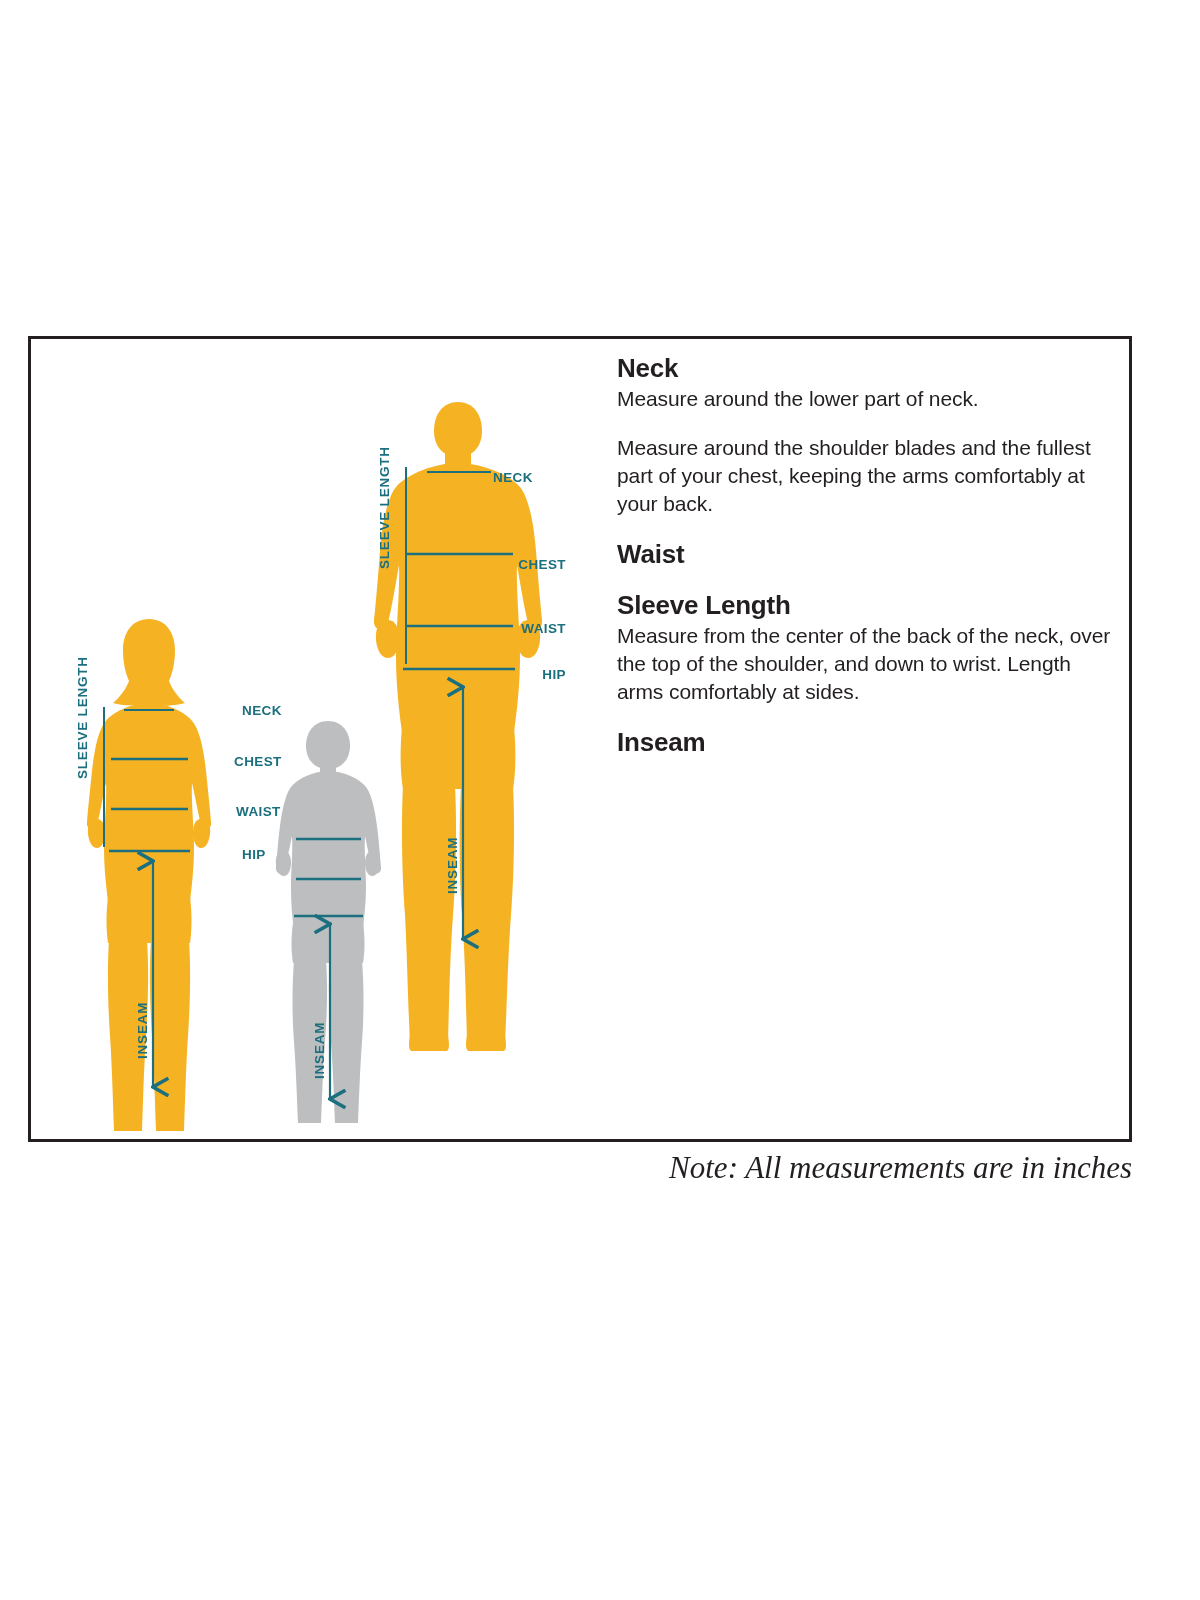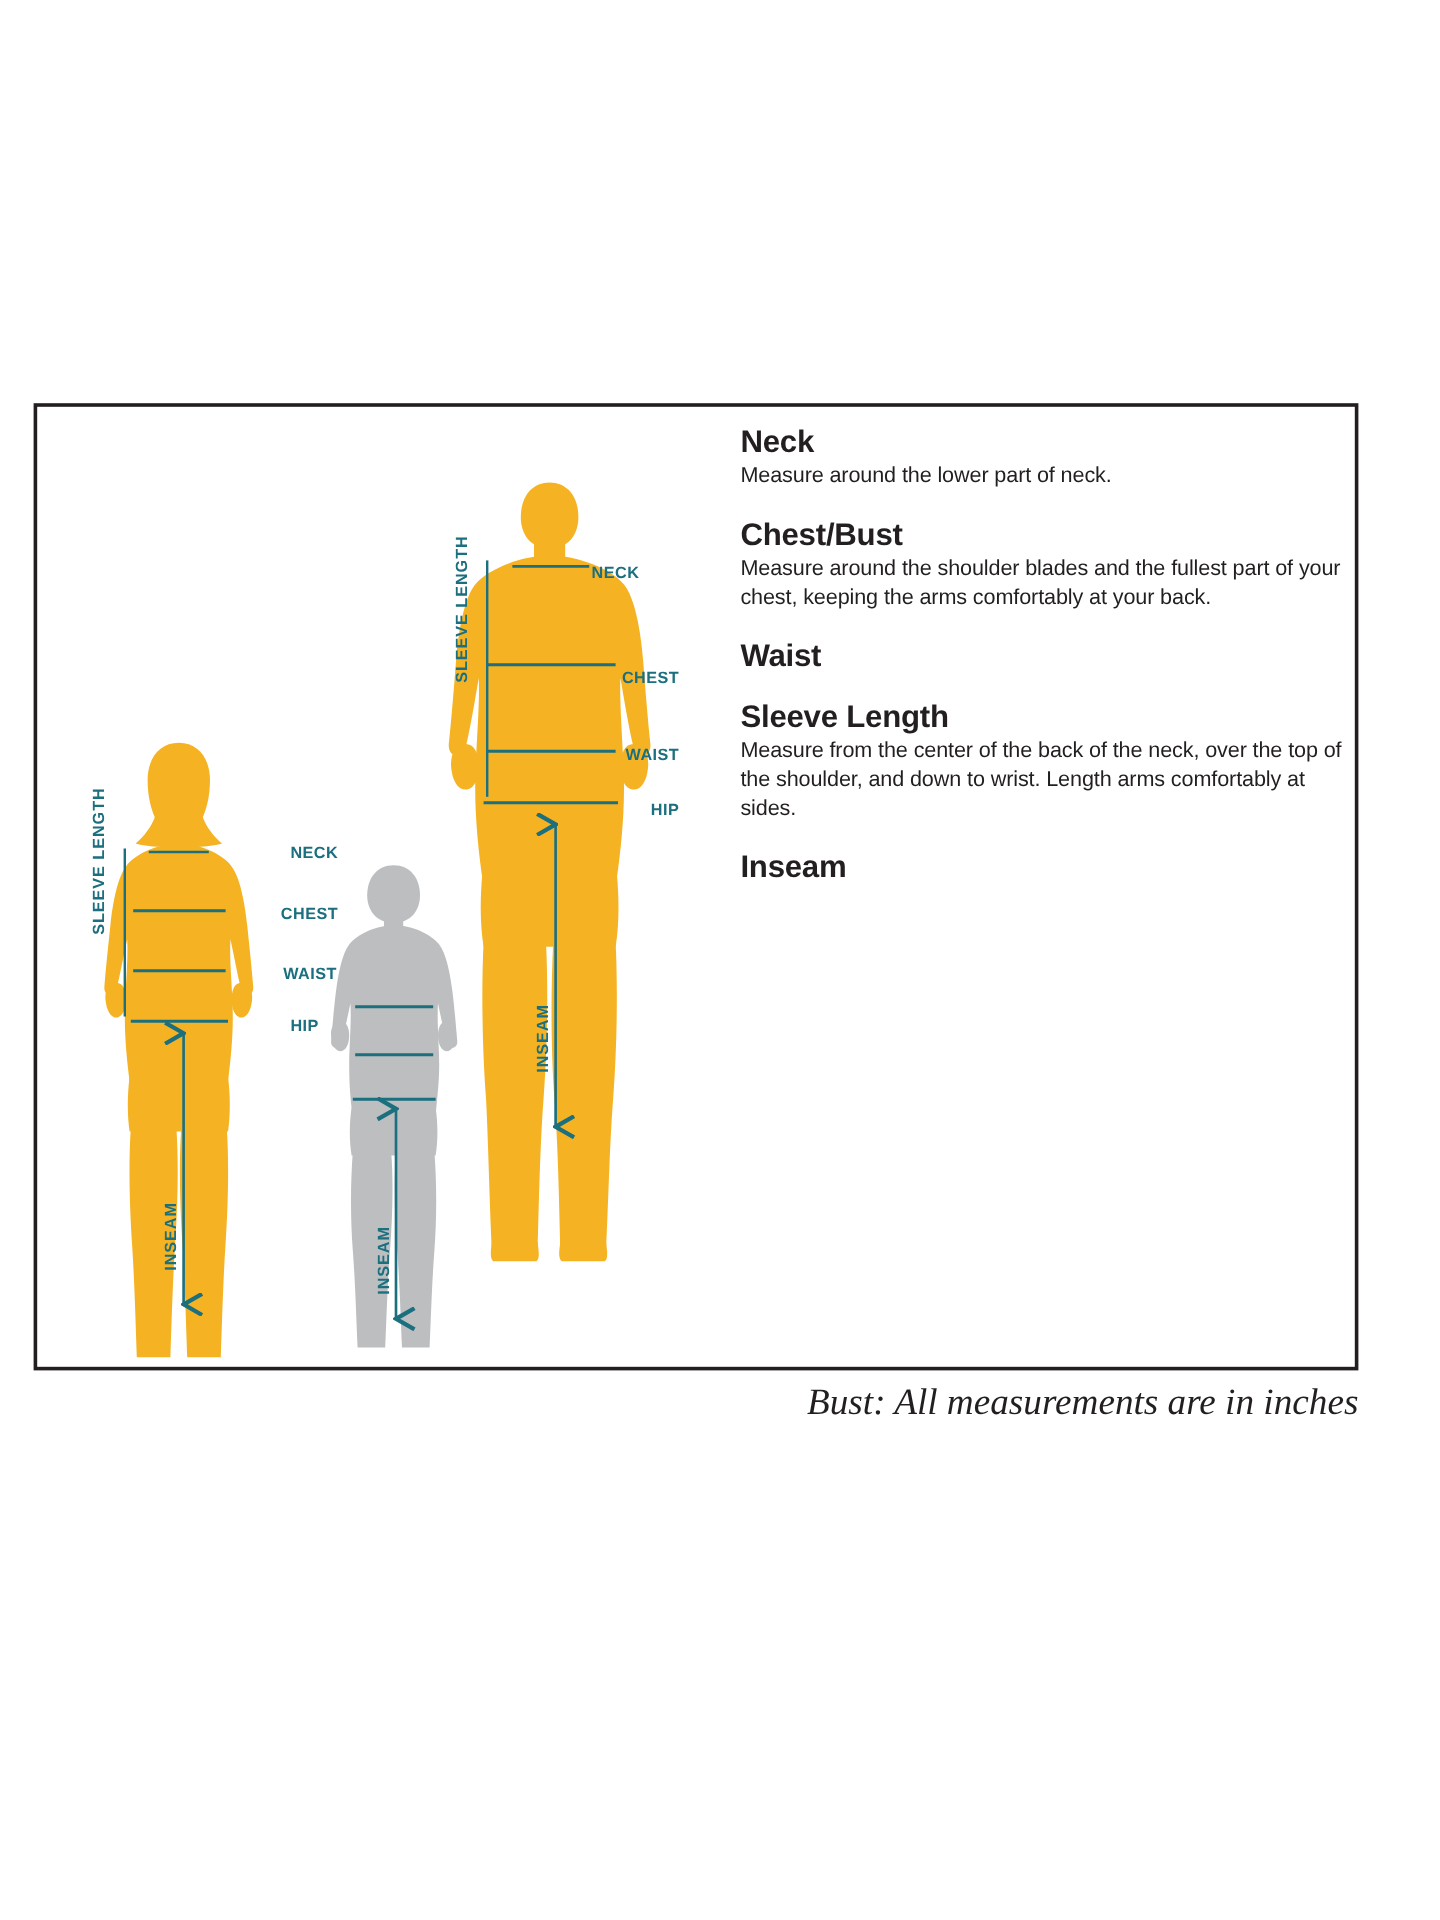--- a/index.html
+++ b/index.html
@@ -49,21 +49,21 @@
   }
   .section-title {
     font-size: 26px;
     font-weight: bold;
     color: #231f20;
     line-height: 1.16;
     margin: 0 0 2px 0;
     letter-spacing: -0.2px;
   }
   .section-body {
-    font-size: 18px;
+    font-size: 21px;
     color: #231f20;
     line-height: 1.33;
     margin: 0;
     letter-spacing: -0.1px;
   }
 
   #note {
     position: absolute;
     left: 28px;
     top: 1150px;
@@ -251,30 +251,29 @@
       </g>
     </svg>
   </div>
 
   <div id="text-area">
     <div class="section">
       <p class="section-title">Neck</p>
       <p class="section-body">Measure around the lower part of neck.</p>
     </div>
     <div class="section">
-      <p class="section-title">Chest/Bust</p>
       <p class="section-body">Measure around the shoulder blades and the fullest part of your chest, keeping the arms comfortably at your back.</p>
     </div>
     <div class="section">
       <p class="section-title">Waist</p>
     </div>
     <div class="section">
       <p class="section-title">Sleeve Length</p>
       <p class="section-body">Measure from the center of the back of the neck, over the top of the shoulder, and down to wrist. Length arms comfortably at sides.</p>
     </div>
     <div class="section">
       <p class="section-title">Inseam</p>
     </div>
   </div>
 
 </div>
 
-<div id="note">Bust: All measurements are in inches</div>
+<div id="note">Note: All measurements are in inches</div>
 
 </body></html>

